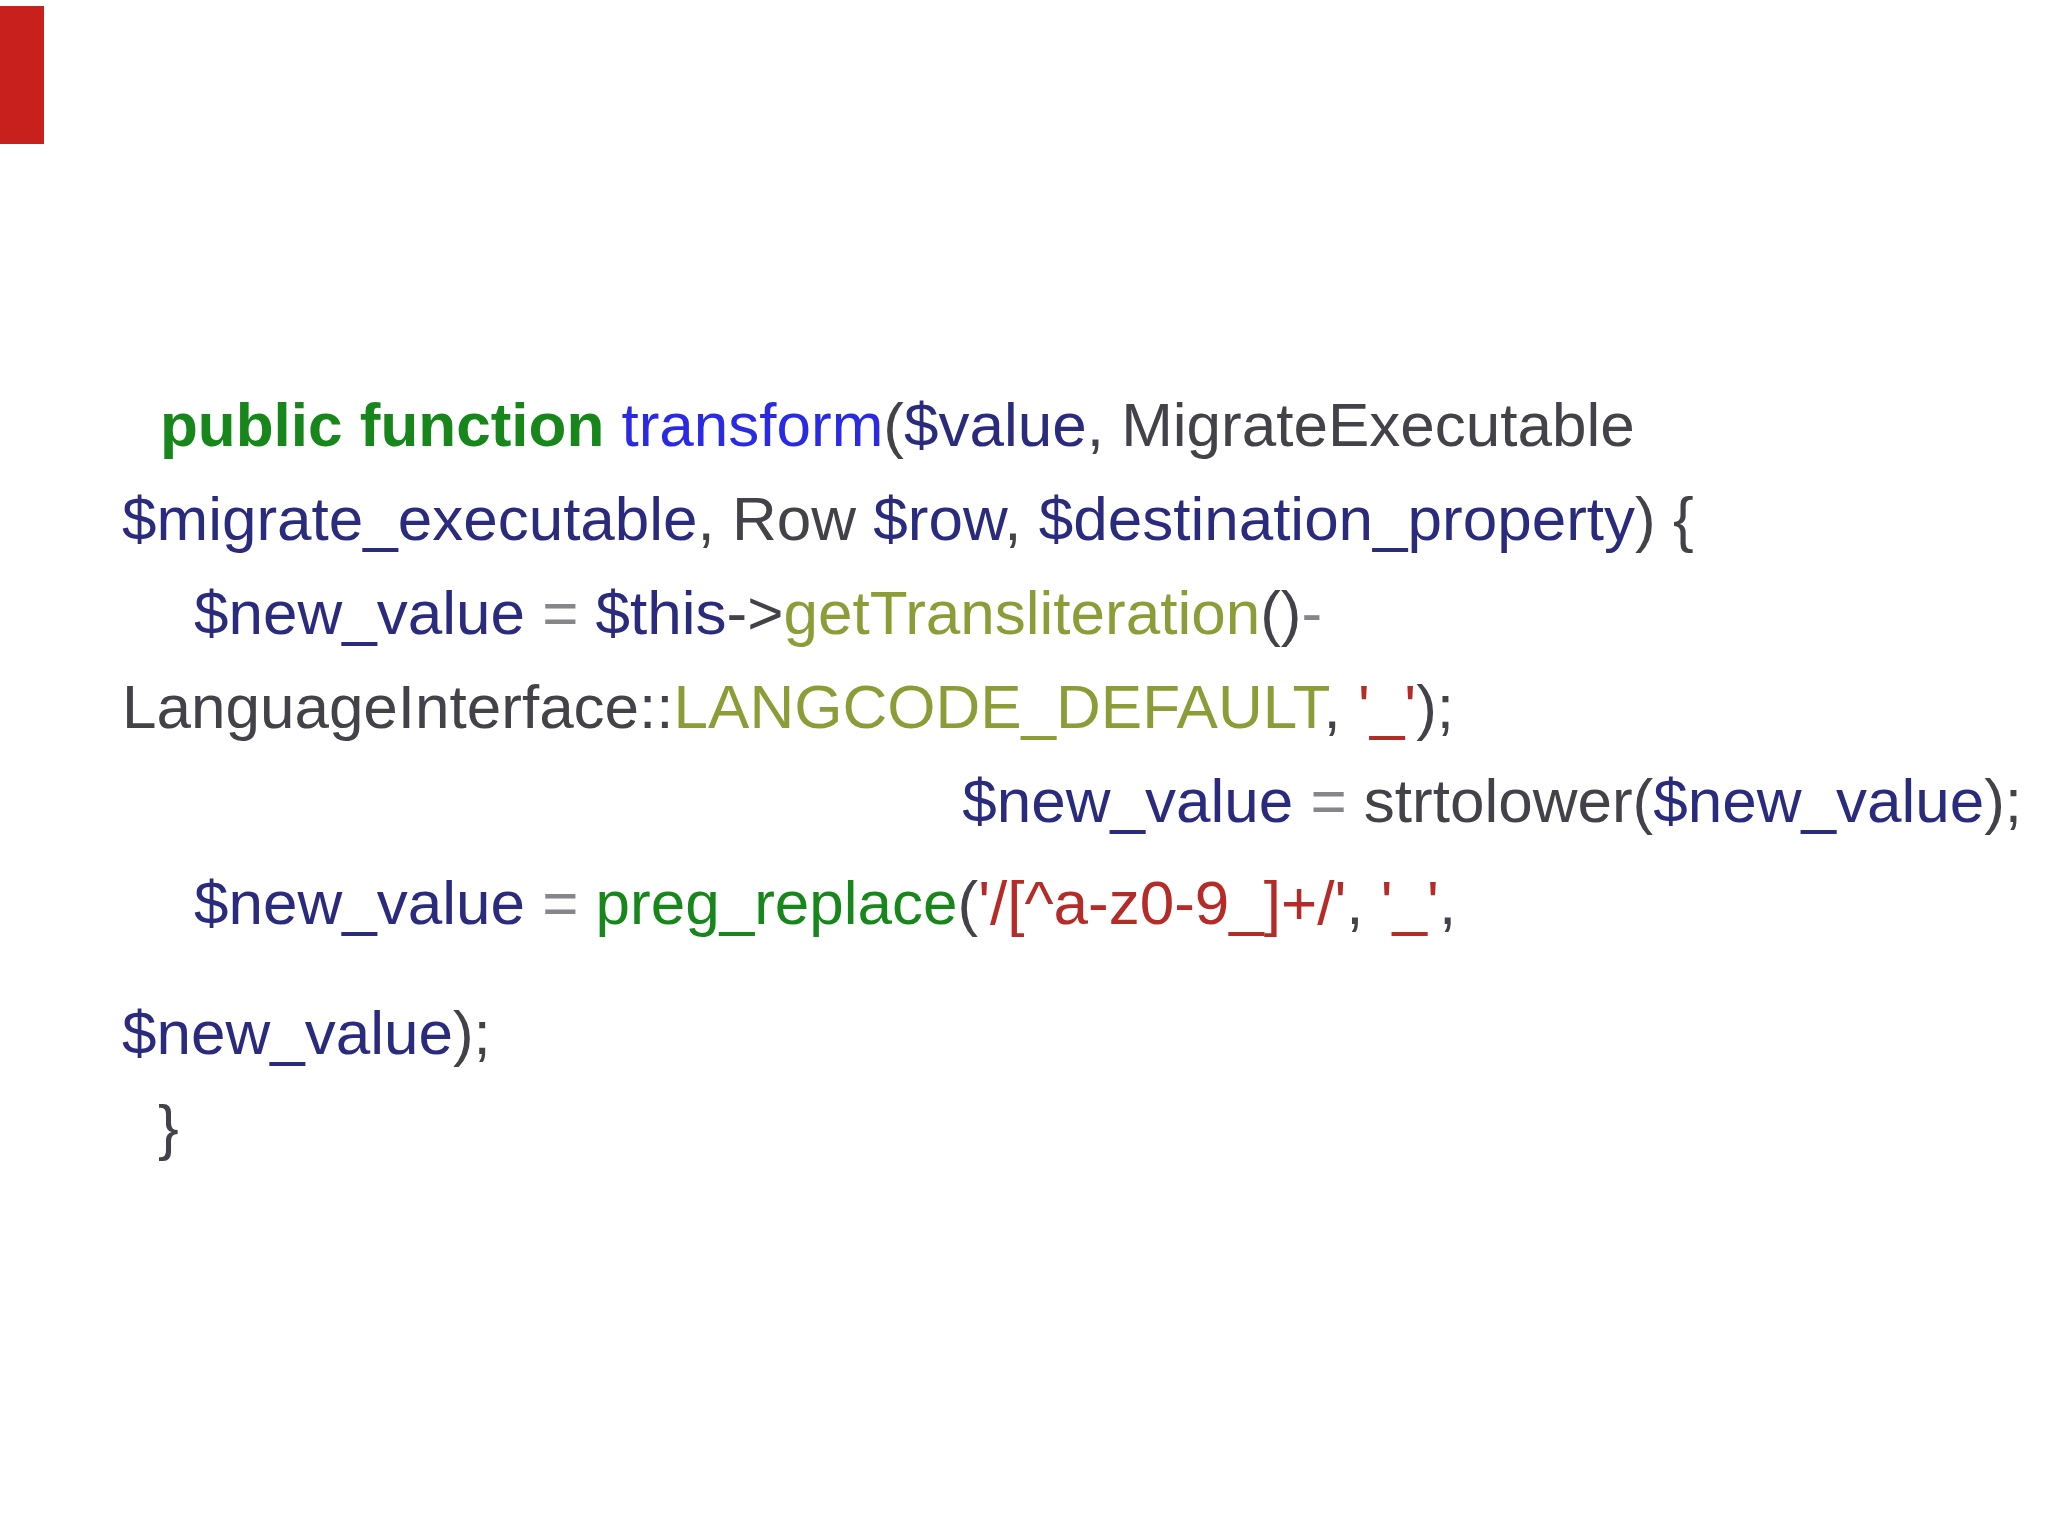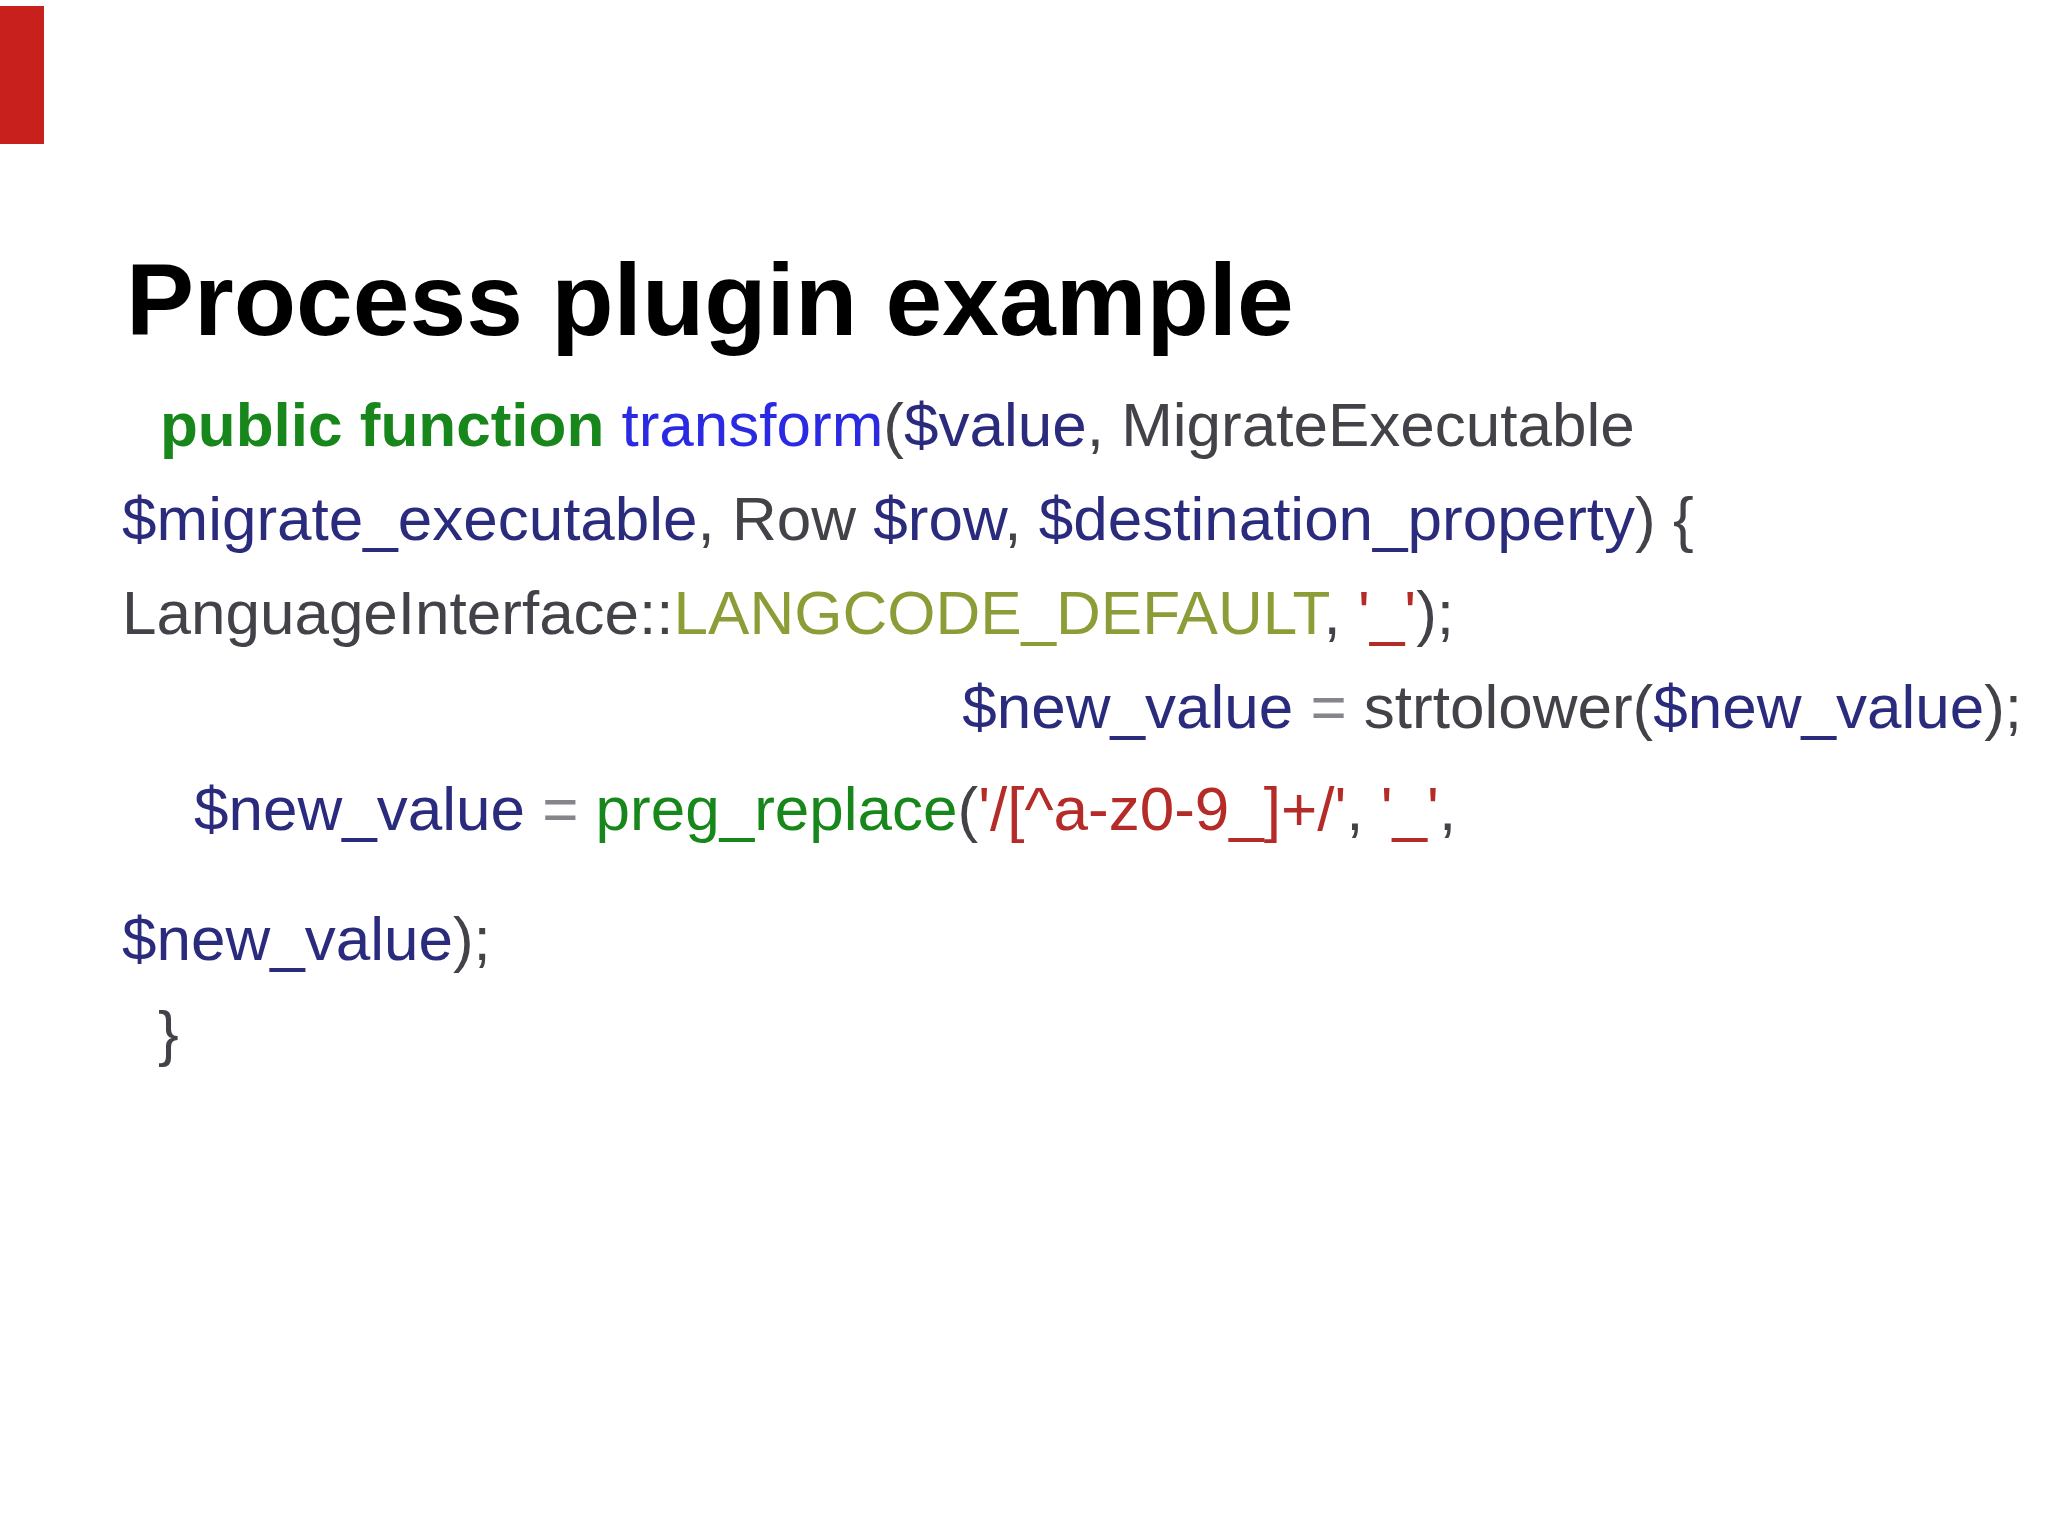--- a/index.html
+++ b/index.html
@@ -54,23 +54,23 @@
   .tok-mth { color: var(--method, #8c9d38); }
   .tok-str { color: var(--string, #b42b27); }
   .tok-op  { color: var(--operator, #85858a); }
   .tok-pln { color: var(--plain, #424248); }
 </style>
 </head>
 <body>
 
 <div class="slide">
   <div class="red-bar"></div>
-  <h1 class="slide-title">Process plugin example</h1>
   <div class="code-block">
       <div class="code-line" style="padding-left: 38px;"><span class="tok-kw">public function </span><span class="tok-fn">transform</span><span class="tok-pln">(</span><span class="tok-var">$value</span><span class="tok-pln">, MigrateExecutable</span></div>
       <div class="code-line" style="padding-left: 0px;"><span class="tok-var">$migrate_executable</span><span class="tok-pln">, Row </span><span class="tok-var">$row</span><span class="tok-pln">, </span><span class="tok-var">$destination_property</span><span class="tok-pln">) {</span></div>
+      <div class="code-line" style="padding-left: 72px;"><span class="tok-var">$new_value</span><span class="tok-pln"> </span><span class="tok-op">=</span><span class="tok-pln"> </span><span class="tok-var">$this</span><span class="tok-pln">-&gt;</span><span class="tok-mth">getTransliteration</span><span class="tok-pln">()</span><span class="tok-op">-</span></div>
       <div class="code-line" style="padding-left: 0px;"><span class="tok-pln">LanguageInterface::</span><span class="tok-mth">LANGCODE_DEFAULT</span><span class="tok-pln">, </span><span class="tok-str">'_'</span><span class="tok-pln">);</span></div>
       <div class="code-line" style="padding-left: 72px; text-align: right;"><span class="tok-var">$new_value</span><span class="tok-pln"> </span><span class="tok-op">=</span><span class="tok-pln"> strtolower(</span><span class="tok-var">$new_value</span><span class="tok-pln">);</span></div>
       <div class="code-line" style="padding-left: 72px; margin-top: 8px;"><span class="tok-var">$new_value</span><span class="tok-pln"> </span><span class="tok-op">=</span><span class="tok-pln"> </span><span class="tok-gfn">preg_replace</span><span class="tok-pln">(</span><span class="tok-str">'/[^a-z0-9_]+/'</span><span class="tok-pln">, </span><span class="tok-str">'_'</span><span class="tok-pln">,</span></div>
       <div class="code-line" style="padding-left: 0px; margin-top: 36px;"><span class="tok-var">$new_value</span><span class="tok-pln">);</span></div>
       <div class="code-line" style="padding-left: 36px;"><span class="tok-pln">}</span></div>
     </div>
 </div>
 
 </body></html>

